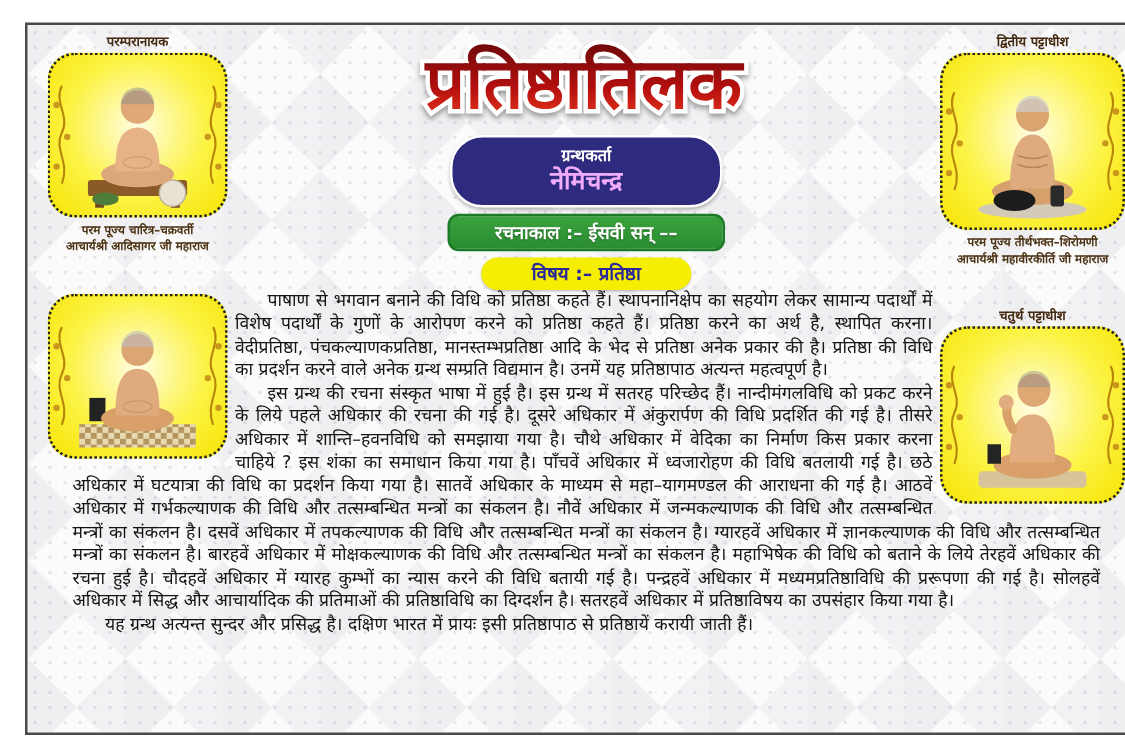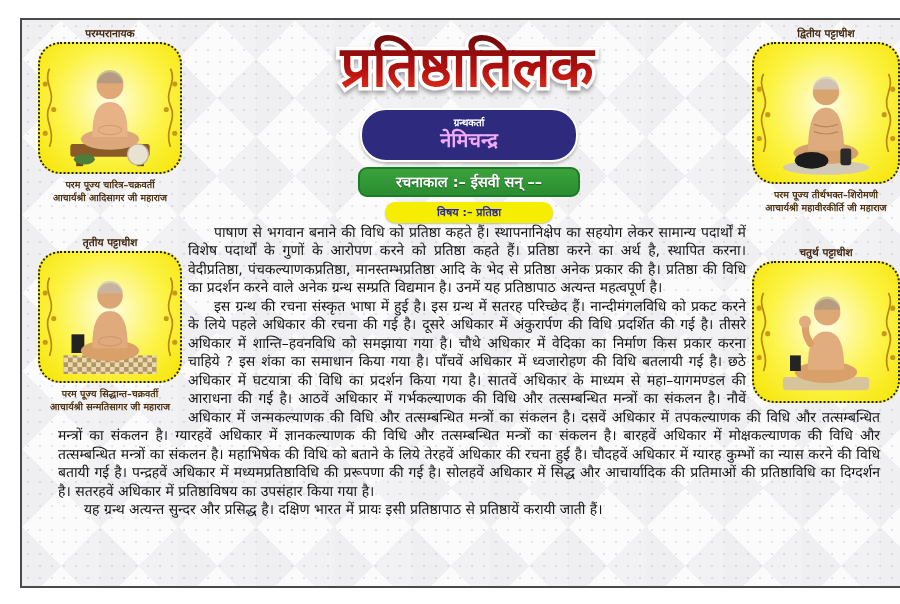--- a/index.html
+++ b/index.html
@@ -29,28 +29,28 @@
   .monk-art{position:absolute;left:0;top:0;width:100%;height:100%;}
   .flourish{position:absolute;top:8%;height:84%;width:17px;z-index:2;}
   .fl-l{left:1px;}
   .fl-r{right:1px;transform:scaleX(-1);}
   .monk-caption{margin-top:4px;font-size:9.5px;font-weight:bold;color:#4c3314;line-height:1.4;}
   
   .title-svg{display:block;margin:0 auto;filter:drop-shadow(0 3px 2px rgba(60,60,60,.45));}
   .author-badge{width:198px;margin:0 auto;background:#2e2a7e;border:2px solid #ffffff;
                 border-radius:26px;text-align:center;padding:5px 8px 8px;
                 box-shadow:0 2px 3px rgba(0,0,0,.25);}
-  .author-label{color:#ffffff;font-size:10px;font-weight:bold;}
+  .author-label{color:#ffffff;font-size:13px;font-weight:bold;}
   .author-name{color:#f0abfc;font-size:20px;font-weight:bold;line-height:1.15;}
   .period-bar{width:218px;margin:5px auto 0;background:linear-gradient(#3aa23c,#2a8d31);
               border:2px solid #1d7a27;border-radius:9px;text-align:center;
               color:#ffffff;font-size:14.5px;font-weight:bold;padding:2px 0 4px;
               text-shadow:0 1px 1px rgba(0,0,0,.4);}
   .subject-bar{width:168px;margin:5px auto 0;background:#f6ee00;border-radius:15px;
-               text-align:center;color:#2b2a9a;font-size:11px;font-weight:bold;
+               text-align:center;color:#2b2a9a;font-size:15px;font-weight:bold;
                padding:2px 0 4px;box-shadow:0 1px 2px rgba(0,0,0,.25);}
   .intro-heading{text-align:center;color:#1b7fd4;font-size:20px;font-weight:bold;
                  margin:7px auto 4px;width:220px;}
   
   .body-text{color:#141414;font-size:14px;line-height:1.32;text-align:justify;}
   .body-text p{margin:0;text-indent:26px;}
 </style>
 </head>
 <body>
 
@@ -87,21 +87,20 @@
             <path d="M48.5 24 a11.5 11.5 0 0 1 23 0 Z" fill="#8d8d8d" opacity=".5"></path>
           </svg>
         </div>
         <div class="monk-caption">
           <div>परम पूज्य चारित्र–चक्रवर्ती</div>
           <div>आचार्यश्री आदिसागर जी महाराज</div>
         </div>
       </div>
 
       <div class="monk-card">
-        <div class="monk-title">तृतीय पट्टाधीश</div>
         <div class="photo-frame">
           <svg class="flourish fl-l" viewBox="0 0 20 100">
             <path d="M10 4 C2 20 18 32 10 48 C2 64 18 76 10 96" stroke="#b8860b" fill="none" stroke-width="2"></path>
             <circle cx="5" cy="22" r="3" fill="#c9971c"></circle>
               <circle cx="15" cy="52" r="3" fill="#c9971c"></circle>
               <circle cx="5" cy="80" r="3" fill="#c9971c"></circle>
           </svg>
           <svg class="flourish fl-r" viewBox="0 0 20 100">
             <path d="M10 4 C2 20 18 32 10 48 C2 64 18 76 10 96" stroke="#b8860b" fill="none" stroke-width="2"></path>
             <circle cx="5" cy="22" r="3" fill="#c9971c"></circle>
@@ -118,24 +117,20 @@
               </defs>
             <rect x="20" y="78" width="80" height="16" fill="url(#chk)"></rect>
             <rect x="27" y="60" width="11" height="16" fill="#222222"></rect>
             <ellipse cx="60" cy="74" rx="25" ry="9" fill="#d9a06a"></ellipse>
             <path d="M45 72 Q44 40 60 40 Q76 40 75 72 Z" fill="#e0ab7c"></path>
             <ellipse cx="60" cy="66" rx="10" ry="4" fill="#e0ab7c" stroke="#bf8f5e" stroke-width="0.6"></ellipse>
             <circle cx="60" cy="27" r="11" fill="#dba673"></circle>
             <path d="M49 25 a11 11 0 0 1 22 0 Z" fill="#bdbdbd" opacity=".6"></path>
           </svg>
         </div>
-        <div class="monk-caption">
-          <div>परम पूज्य सिद्धान्त–चक्रवर्ती</div>
-          <div>आचार्यश्री सन्मतिसागर जी महाराज</div>
-        </div>
       </div>
     </div>
 
     <div class="col-right">
 
       <div class="monk-card tall">
         <div class="monk-title">द्वितीय पट्टाधीश</div>
         <div class="photo-frame">
           <svg class="flourish fl-l" viewBox="0 0 20 100">
             <path d="M10 4 C2 20 18 32 10 48 C2 64 18 76 10 96" stroke="#b8860b" fill="none" stroke-width="2"></path>

